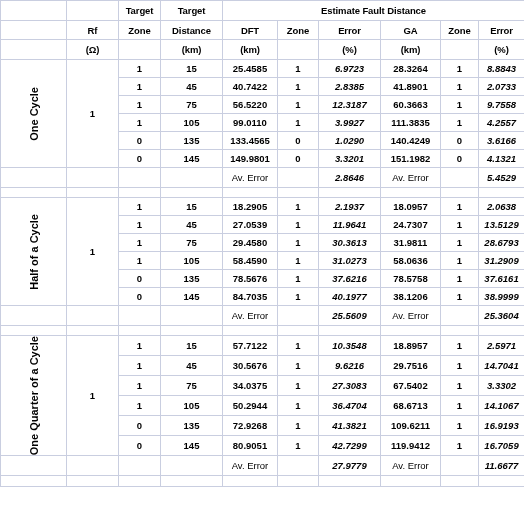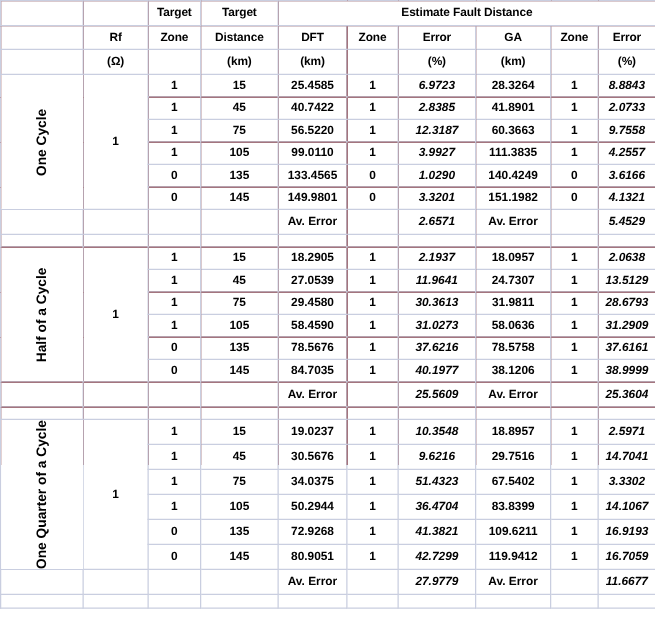--- a/index.html
+++ b/index.html
@@ -12,21 +12,21 @@
     height: 505px;
     font-family: "Liberation Sans", sans-serif;
     color: #000000;
     overflow: hidden;
   }
 
   #sheet {
     position: relative;
     width: 524px;
     height: 372px;
-    background: #7f1d1d;
+    background: #0ea5e9;
   }
 
   table.grid {
     border-collapse: collapse;
     table-layout: fixed;
     width: 524px;
   }
 
   table.grid td {
     padding: 0;
@@ -59,21 +59,21 @@
     font-size: 10.5px;
     font-weight: bold;
   }
   .ital {
     font-size: 10.5px;
     font-style: italic;
     font-weight: bold;
   }
   .averr {
     font-size: 10.5px;
-    font-weight: bold;
+    font-weight: normal;
     margin-left: 44px;
   }
 
   
   .rot {
     position: relative;
   }
   .rot span {
     display: block;
     writing-mode: vertical-rl;
@@ -200,21 +200,21 @@
           <td class="bl br numb bb">0</td>
           <td class="bl br ital bb">4.1321</td>
         </tr>
         <tr>
           <td class="blank" style="height: 19px;"></td>
           <td class="blank"></td>
           <td class="blank"></td>
           <td class="blank"></td>
           <td class="bt bb bl br averr">Av. Error</td>
           <td class="bt bb bl br"></td>
-          <td class="bt bb bl br ital">2.6571</td>
+          <td class="bt bb bl br ital">2.8646</td>
           <td class="bt bb bl br averr">Av. Error</td>
           <td class="bt bb bl br"></td>
           <td class="bt bb bl br ital">5.4529</td>
         </tr>
         <tr>
           <td class="blank" style="height: 9px;"></td>
           <td class="blank" style="height: 9px;"></td>
           <td class="blank" style="height: 9px;"></td>
           <td class="blank" style="height: 9px;"></td>
           <td class="blank" style="height: 9px;"></td>
@@ -312,21 +312,21 @@
           <td class="blank" style="height: 9px;"></td>
           <td class="blank" style="height: 9px;"></td>
         </tr>
         <tr>
           <td class="bt bb br rot" rowspan="6">
             <span>One Quarter of a Cycle</span>
           </td>
           <td class="bt bb bl br numb" rowspan="6">1</td>
           <td class="bl br numb bt" style="height: 19px;">1</td>
           <td class="bl br numb bt">15</td>
-          <td class="bl br num bt">19.0237</td>
+          <td class="bl br num bt">57.7122</td>
           <td class="bl br numb bt">1</td>
           <td class="bl br ital bt">10.3548</td>
           <td class="bl br num bt">18.8957</td>
           <td class="bl br numb bt">1</td>
           <td class="bl br ital bt">2.5971</td>
         </tr>
         <tr>
           <td class="bl br numb" style="height: 19px;">1</td>
           <td class="bl br numb">45</td>
           <td class="bl br num">30.5676</td>
@@ -334,32 +334,32 @@
           <td class="bl br ital">9.6216</td>
           <td class="bl br num">29.7516</td>
           <td class="bl br numb">1</td>
           <td class="bl br ital">14.7041</td>
         </tr>
         <tr>
           <td class="bl br numb" style="height: 19px;">1</td>
           <td class="bl br numb">75</td>
           <td class="bl br num">34.0375</td>
           <td class="bl br numb">1</td>
-          <td class="bl br ital">51.4323</td>
+          <td class="bl br ital">27.3083</td>
           <td class="bl br num">67.5402</td>
           <td class="bl br numb">1</td>
           <td class="bl br ital">3.3302</td>
         </tr>
         <tr>
           <td class="bl br numb" style="height: 19px;">1</td>
           <td class="bl br numb">105</td>
           <td class="bl br num">50.2944</td>
           <td class="bl br numb">1</td>
           <td class="bl br ital">36.4704</td>
-          <td class="bl br num">83.8399</td>
+          <td class="bl br num">68.6713</td>
           <td class="bl br numb">1</td>
           <td class="bl br ital">14.1067</td>
         </tr>
         <tr>
           <td class="bl br numb" style="height: 19px;">0</td>
           <td class="bl br numb">135</td>
           <td class="bl br num">72.9268</td>
           <td class="bl br numb">1</td>
           <td class="bl br ital">41.3821</td>
           <td class="bl br num">109.6211</td>

